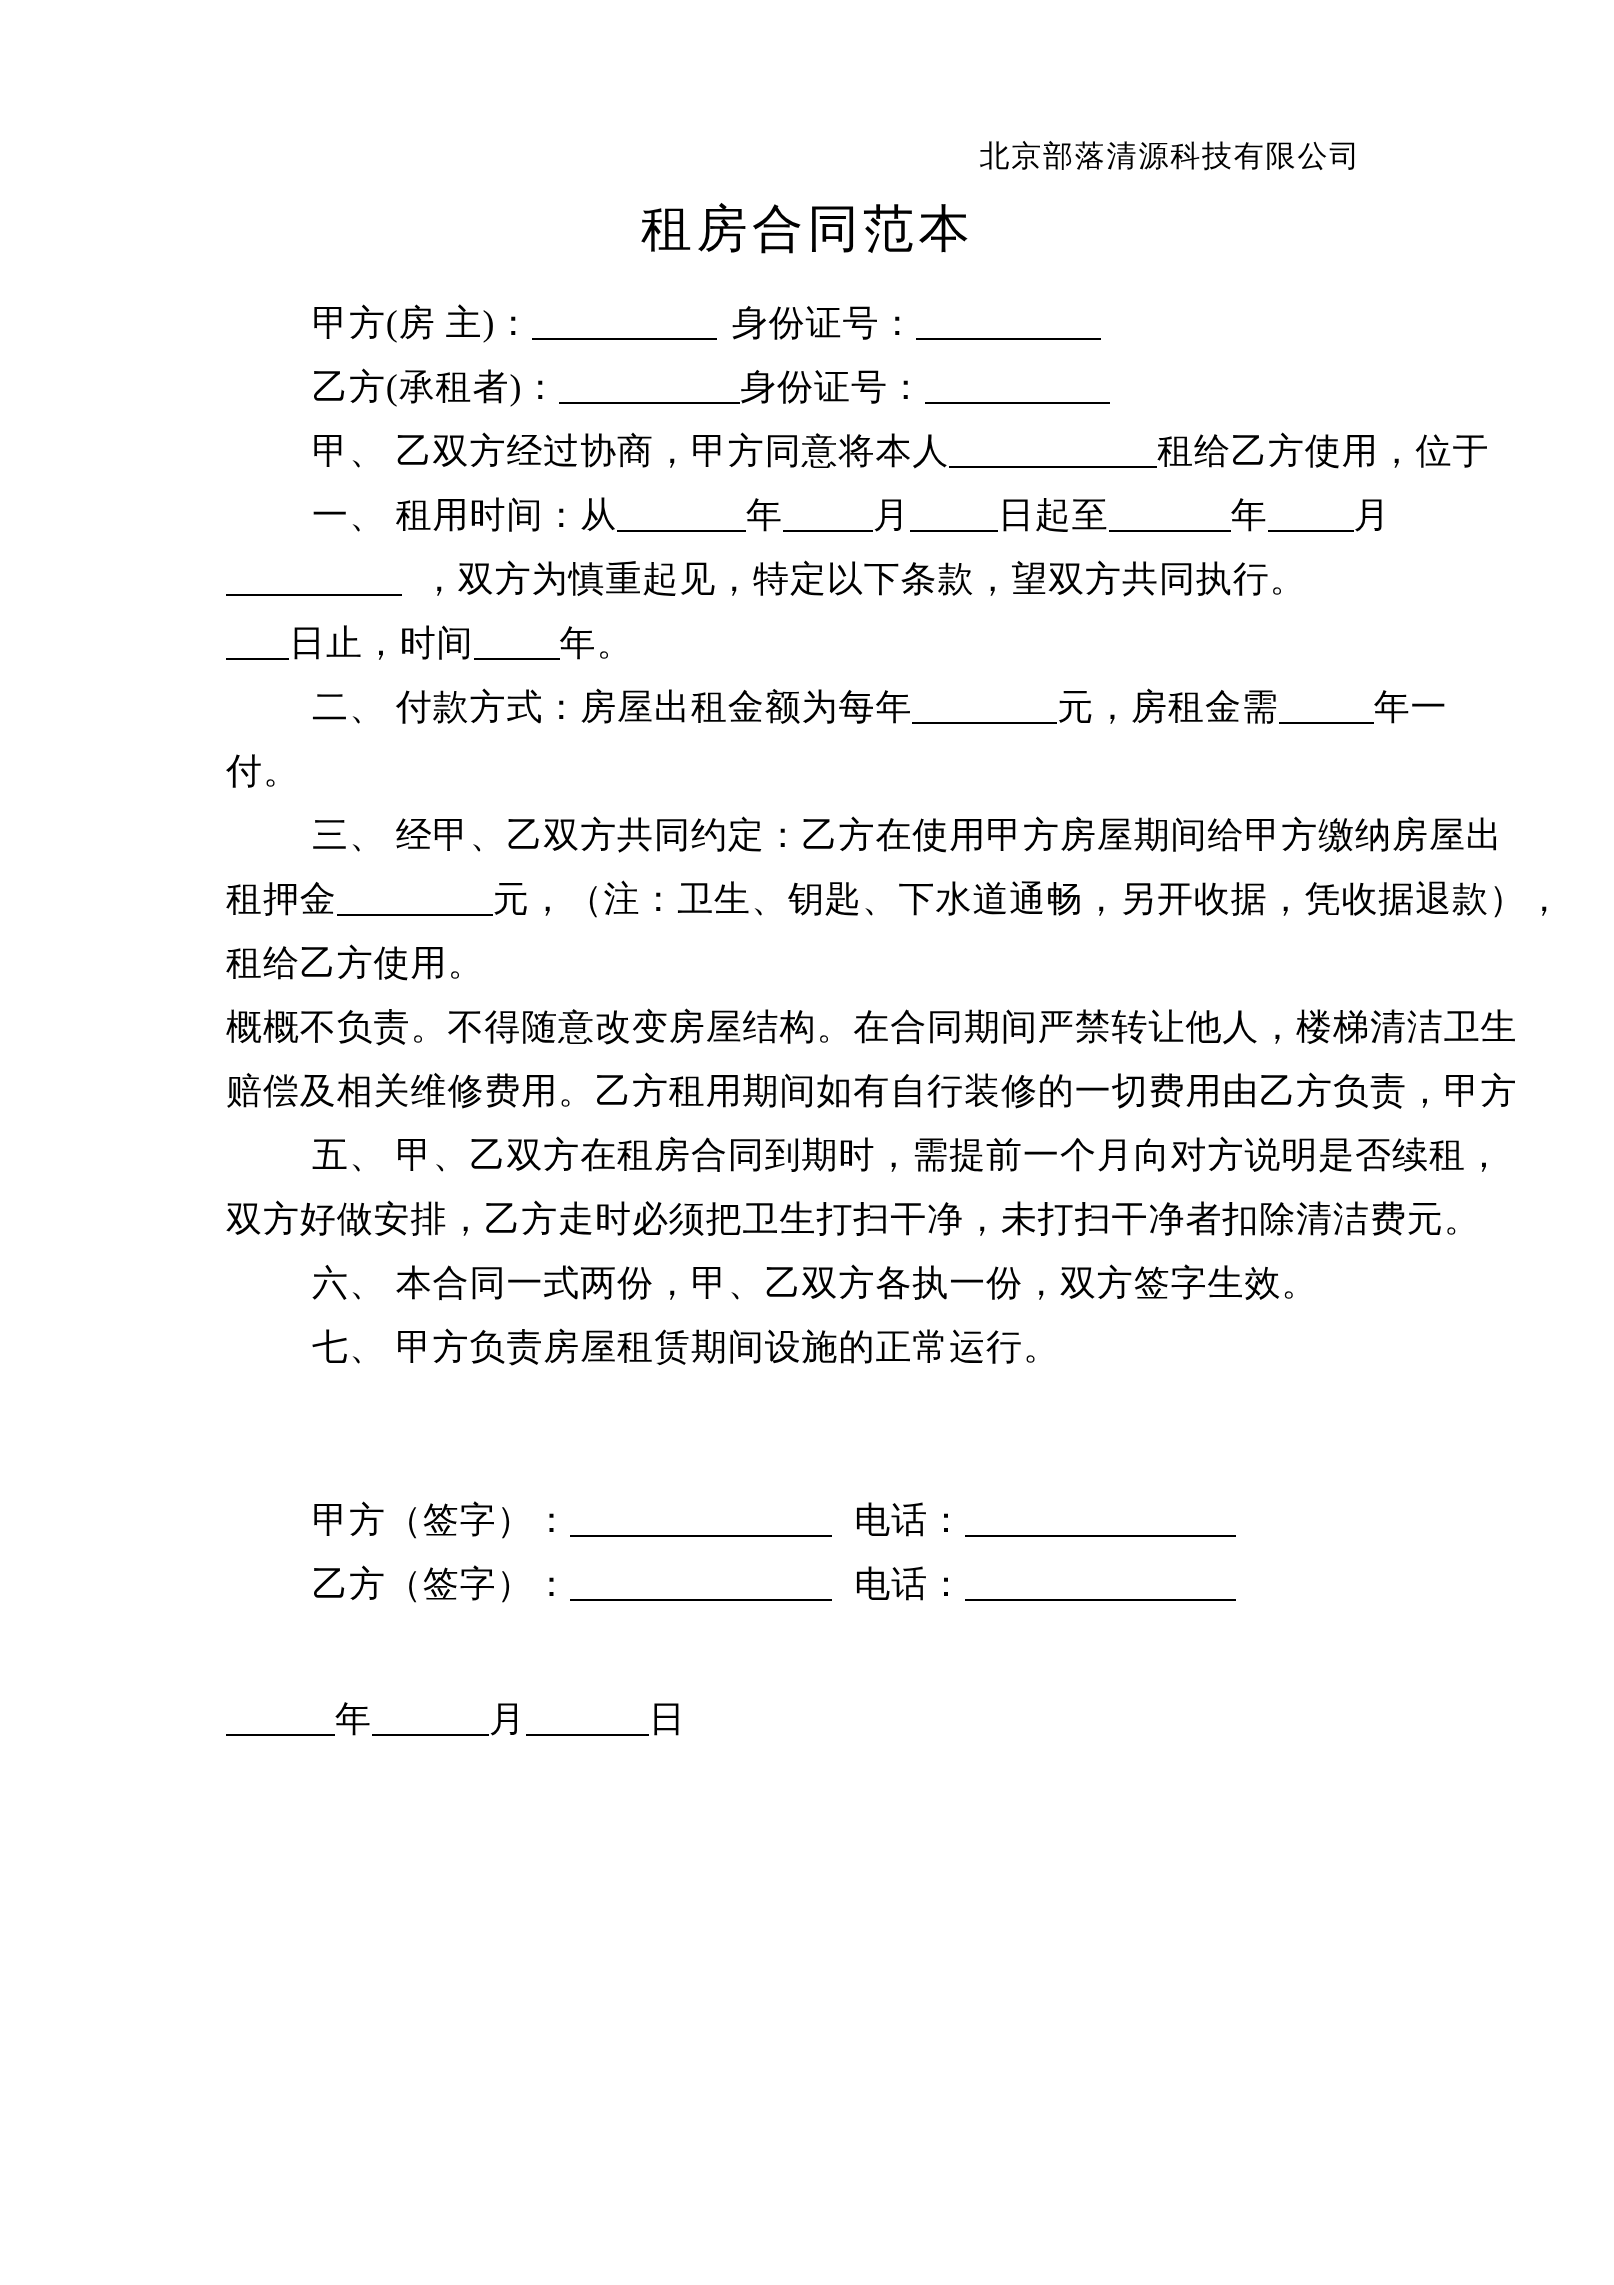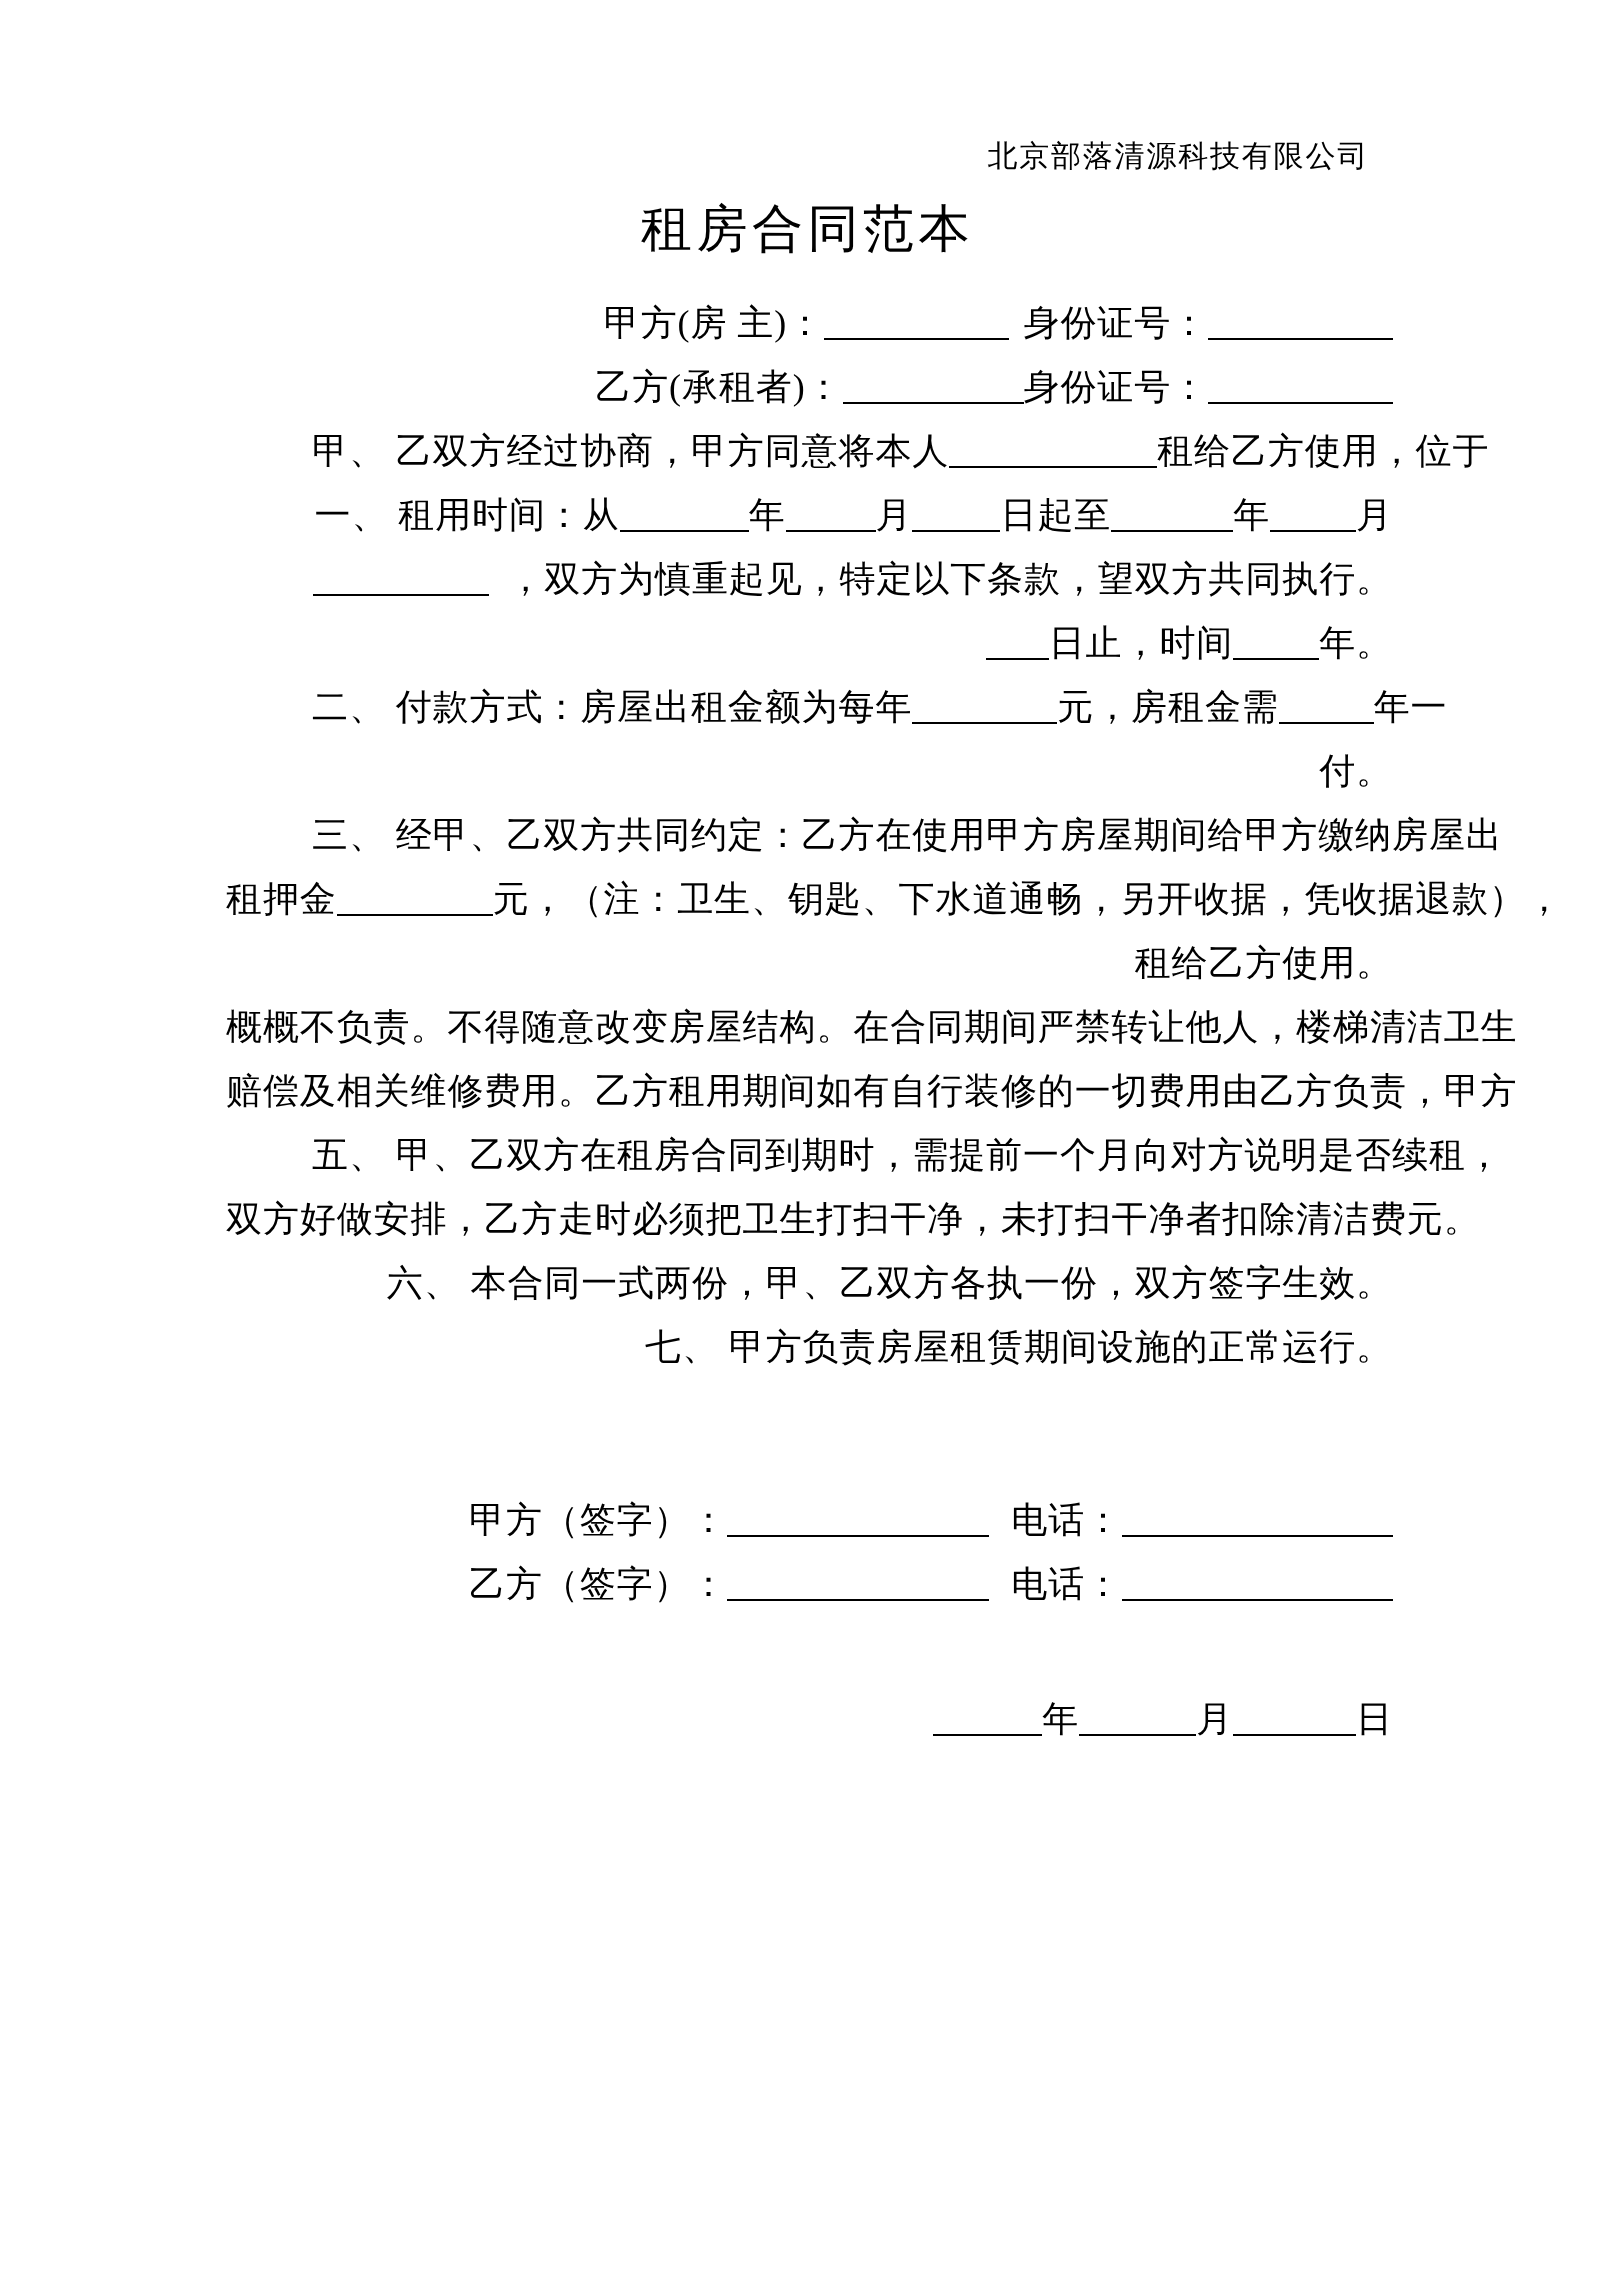--- a/index.html
+++ b/index.html
@@ -3,33 +3,33 @@
 <meta charset="utf-8">
 <style>
   html,body { margin:0; padding:0; }
   body {
     width:1615px; height:2285px; background:#ffffff; color:#000;
     font-family:"Liberation Serif","DejaVu Serif",serif;
     position:relative; overflow:hidden;
   }
   .page { position:absolute; inset:0; background:#fff; }
   .company {
-    position:absolute; top:136px; right:246px;
+    position:absolute; top:136px; right:254px;
     font-size:30px; letter-spacing:1.8px; white-space:nowrap;
   }
   .title {
     position:absolute; top:195px; left:0; width:100%;
     text-align:center; font-size:51px; letter-spacing:4.5px; white-space:nowrap;font-family:Liberation Serif, serif;
   }
   .doc {
     position:absolute; top:291px; left:226px; width:1167px;
   }
   .line {
     height:64px; line-height:64px; font-size:36px;
-    white-space:nowrap; letter-spacing:0.9px;text-align:right;
+    white-space:nowrap; letter-spacing:0.9px;
   }
   .line.indent { padding-left:86px; }
   .line.right { }
   .bl {
     display:inline-block; height:0; border-bottom:2.7px solid #000;
     vertical-align:-5.4px;
   }
   .hgap { display:inline-block; height:0.9px; }
   .vgap { width:100%; }
 </style>

